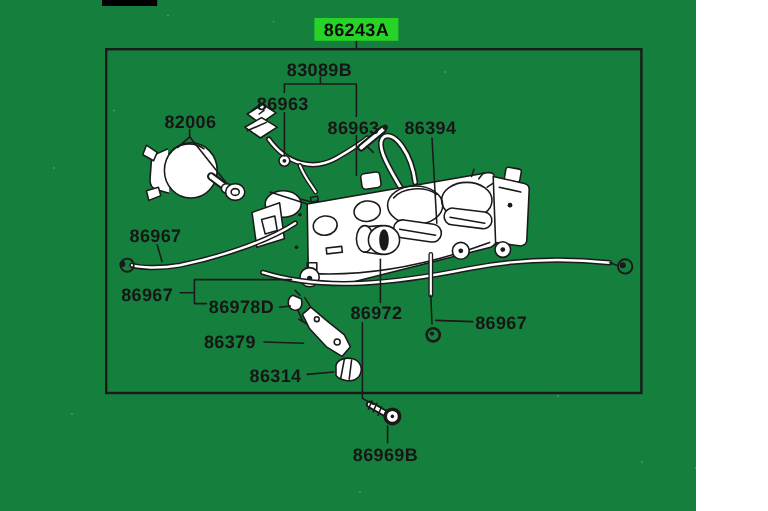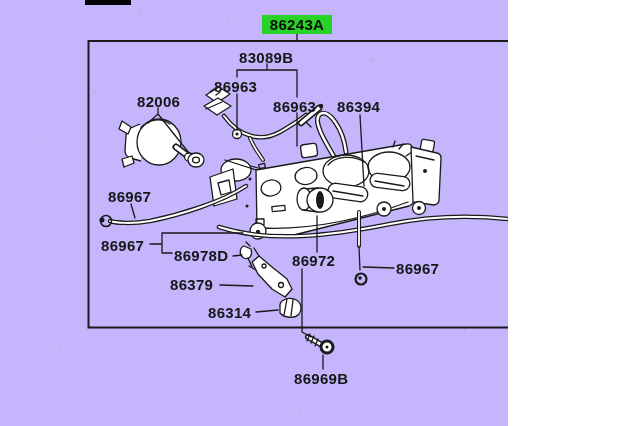--- a/index.html
+++ b/index.html
@@ -1,16 +1,16 @@
 <!DOCTYPE html>
 <html><head>
 <meta charset="utf-8">
 <style>
   html,body{margin:0;padding:0;background:#fff;}
-  #stage{position:relative;width:508px;height:426px;background:#c4b5fd;overflow:hidden;
+  #stage{position:relative;width:580px;height:426px;background:#15803d;overflow:hidden;
          font-family:"Liberation Sans",sans-serif;}
   svg{position:absolute;left:0;top:0;}
   .pn{font-family:"Liberation Sans","DejaVu Sans",sans-serif;font-weight:bold;font-size:15px;
       fill:#161616;letter-spacing:.3px;}
   .hl{font-family:"Liberation Sans","DejaVu Sans",sans-serif;font-weight:bold;font-size:15px;
       fill:#0b0b0b;letter-spacing:.3px;}
   .ln{fill:none;stroke:#1a1a1a;stroke-width:1.3;stroke-linecap:round;stroke-linejoin:round;}
   .shape{fill:#ffffff;stroke:#1a1a1a;stroke-width:1.3;stroke-linejoin:round;}
   .nofill{fill:none;stroke:#1a1a1a;stroke-width:1.3;stroke-linejoin:round;stroke-linecap:round;}
   .to{fill:none;stroke:#1a1a1a;stroke-linecap:round;}

